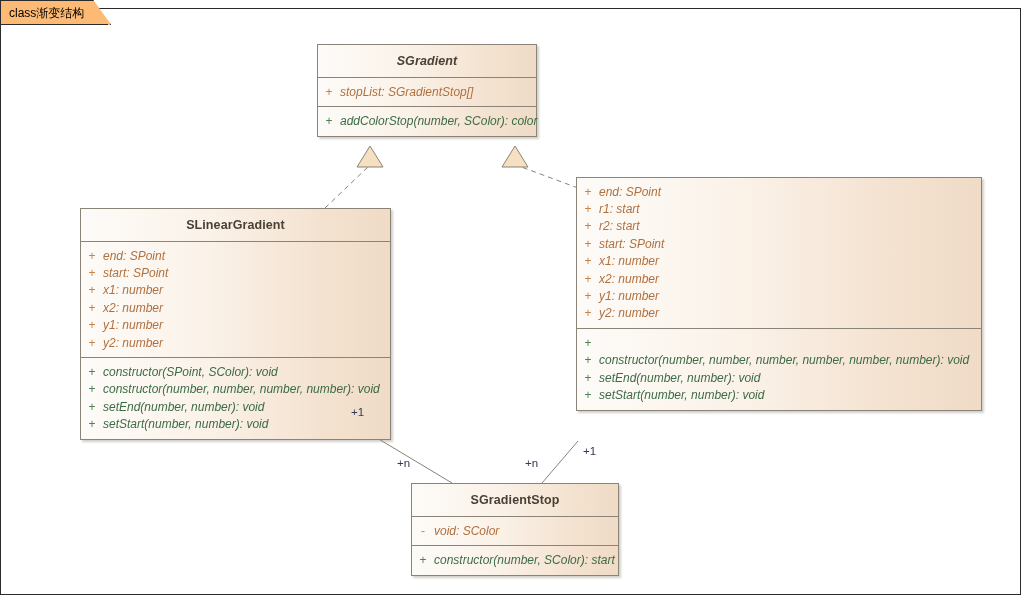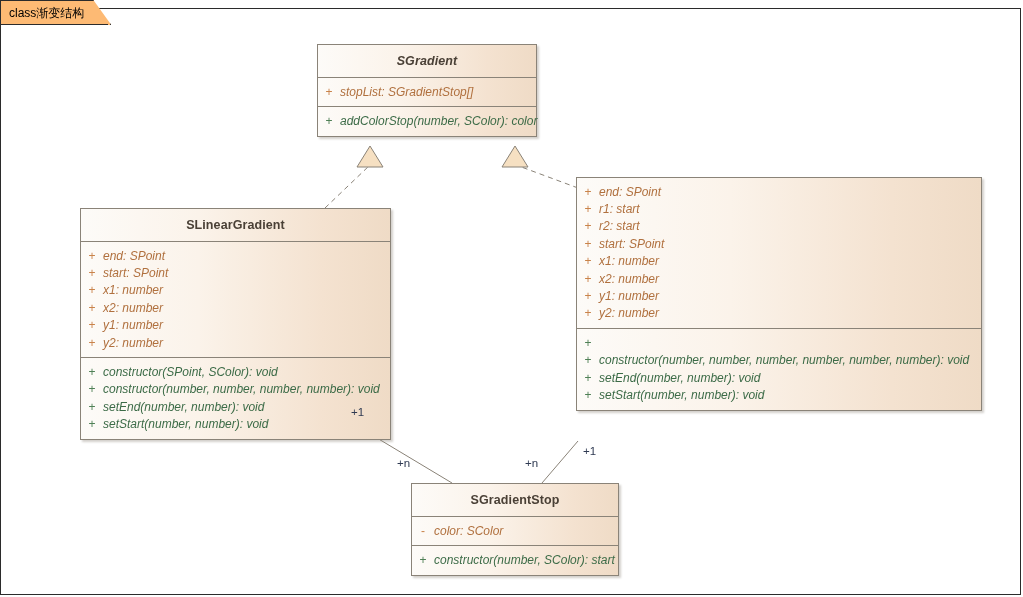--- a/index.html
+++ b/index.html
@@ -285,21 +285,21 @@
         <span class="uml-text">setStart(number, number): void</span>
       </div>
     </div>
   </div>
 
   <div class="uml-box" style="left:411px; top:483px; width:208px;">
     <div class="uml-title">SGradientStop</div>
     <div class="uml-section">
       <div class="uml-row attr">
         <span class="uml-vis">-</span>
-        <span class="uml-text">color: SColor</span>
+        <span class="uml-text">void: SColor</span>
       </div>
     </div>
     <div class="uml-section">
       <div class="uml-row meth">
         <span class="uml-vis">+</span>
         <span class="uml-text">constructor(number, SColor): start</span>
       </div>
     </div>
   </div>
 

